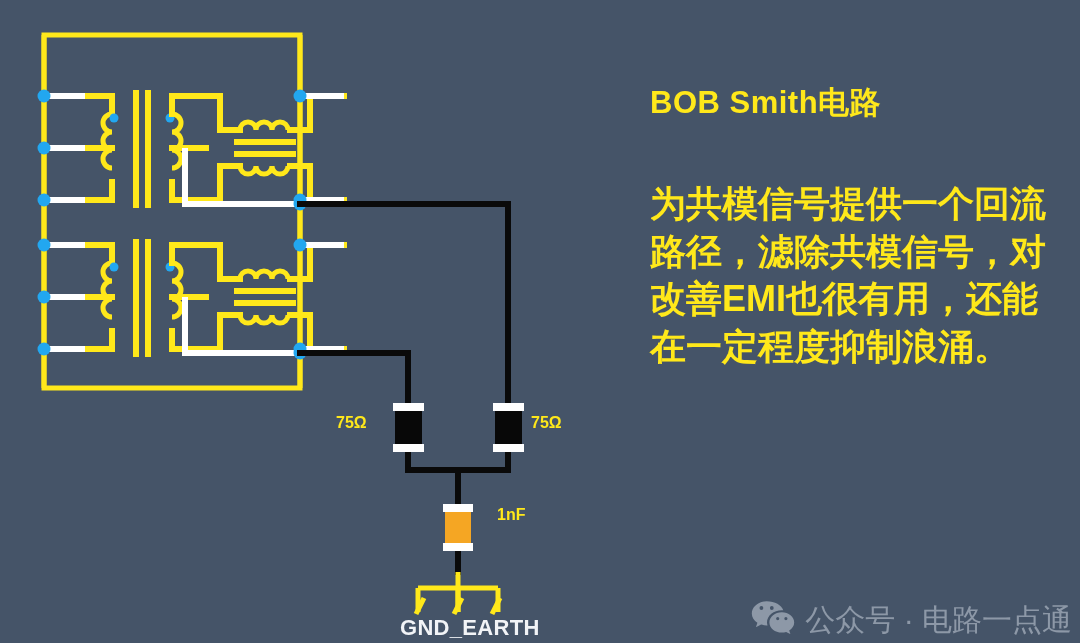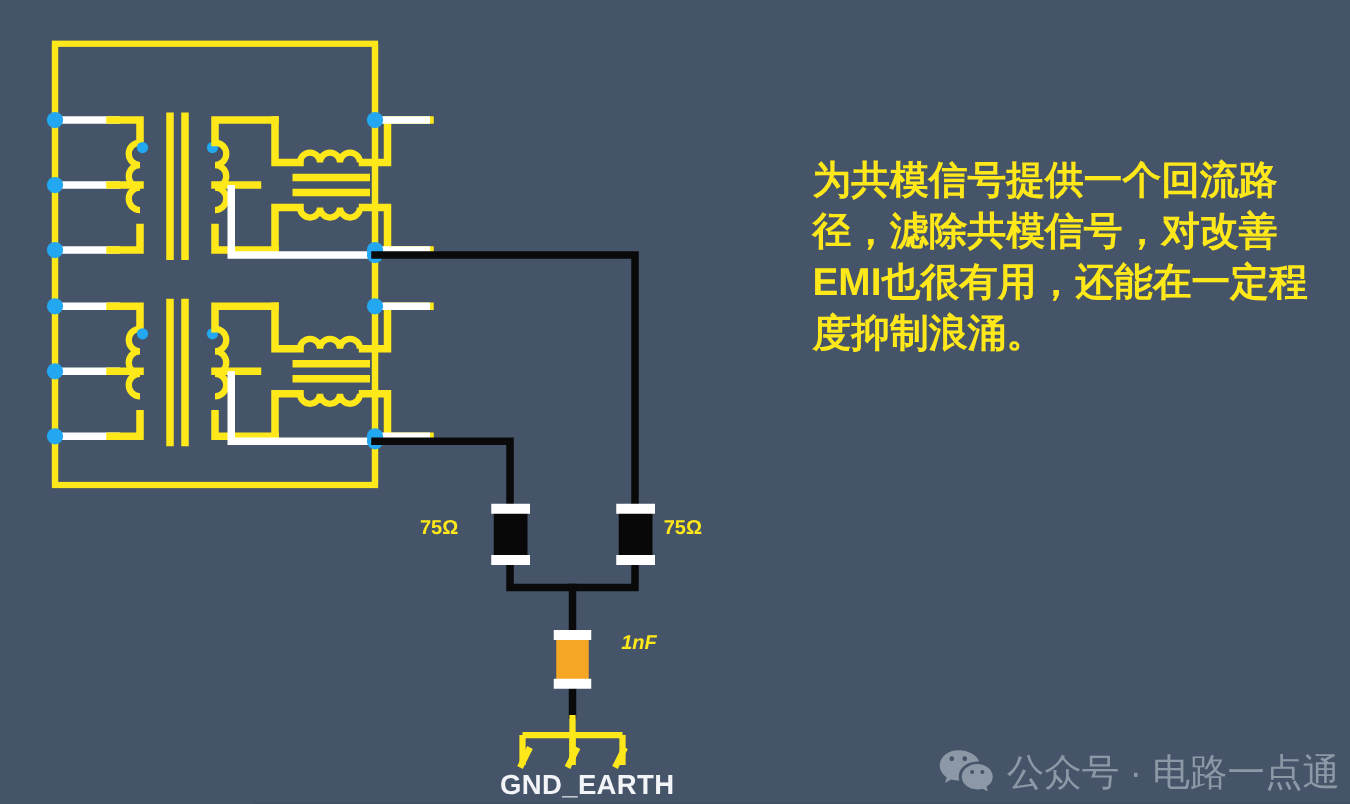--- a/index.html
+++ b/index.html
@@ -33,40 +33,40 @@
   }
   .ann-title {
     color: #FFE81A;
     font-size: 31px;
     font-weight: bold;
     letter-spacing: 0.5px;
     line-height: 1.1;
     white-space: nowrap;
   }
   .ann-body {
-    margin-top: 38px;
+    margin-top: 60px;
     color: #FFE81A;
-    font-size: 31px;
+    font-size: 36px;
     font-weight: bold;
     line-height: 1.32;
     letter-spacing: 0px;
     width: 400px;
   }
 
   
   .val-label {
     position: absolute;
     color: #FFE81A;
     font-size: 16px;
     font-weight: bold;
     white-space: nowrap;
   }
   #res-left-label  { left: 336px; top: 414px; }
   #res-right-label { left: 531px; top: 414px; }
-  #cap-label       { left: 497px; top: 506px; font-style: italic; }
+  #cap-label       { left: 497px; top: 506px; }
 
   .net-label {
     position: absolute;
     color: #F2F4F7;
     font-size: 22px;
     font-weight: bold;
     white-space: nowrap;
     letter-spacing: 0.3px;
   }
   #gnd-label { left: 400px; top: 615px; }
@@ -241,20 +241,21 @@
 
   <div class="val-label" id="res-left-label">75Ω</div>
 
   <div class="val-label" id="res-right-label">75Ω</div>
 
   <div class="val-label" id="cap-label">1nF</div>
 
   <div class="net-label" id="gnd-label">GND_EARTH</div>
 
   <div class="annotation-layer">
+    <div class="ann-title">BOB Smith电路</div>
     <div class="ann-body">为共模信号提供一个回流路径，滤除共模信号，对改善EMI也很有用，还能在一定程度抑制浪涌。</div>
   </div>
 
   <div class="watermark">
     <div class="wm-row">
       <span class="wm-icon">
         <svg width="44" height="34" viewBox="0 0 44 34" fill="#b9c2ce">
           <path d="M15.6 1.2C7.4 1.2 0.8 6.7 0.8 13.4c0 3.8 2.2 7.2 5.6 9.4l-1.5 4.5 5.2-2.7
                    c1.7.5 3.5.8 5.5.8h.9c-.3-1-.5-2-.5-3.1 0-6.7 6.6-12.1 14.8-12.1.5 0 1 0 1.5.1
                    C30.7 5.1 23.8 1.2 15.6 1.2z M10.4 9.9a1.9 1.9 0 1 1 0-3.8 1.9 1.9 0 0 1 0 3.8z

